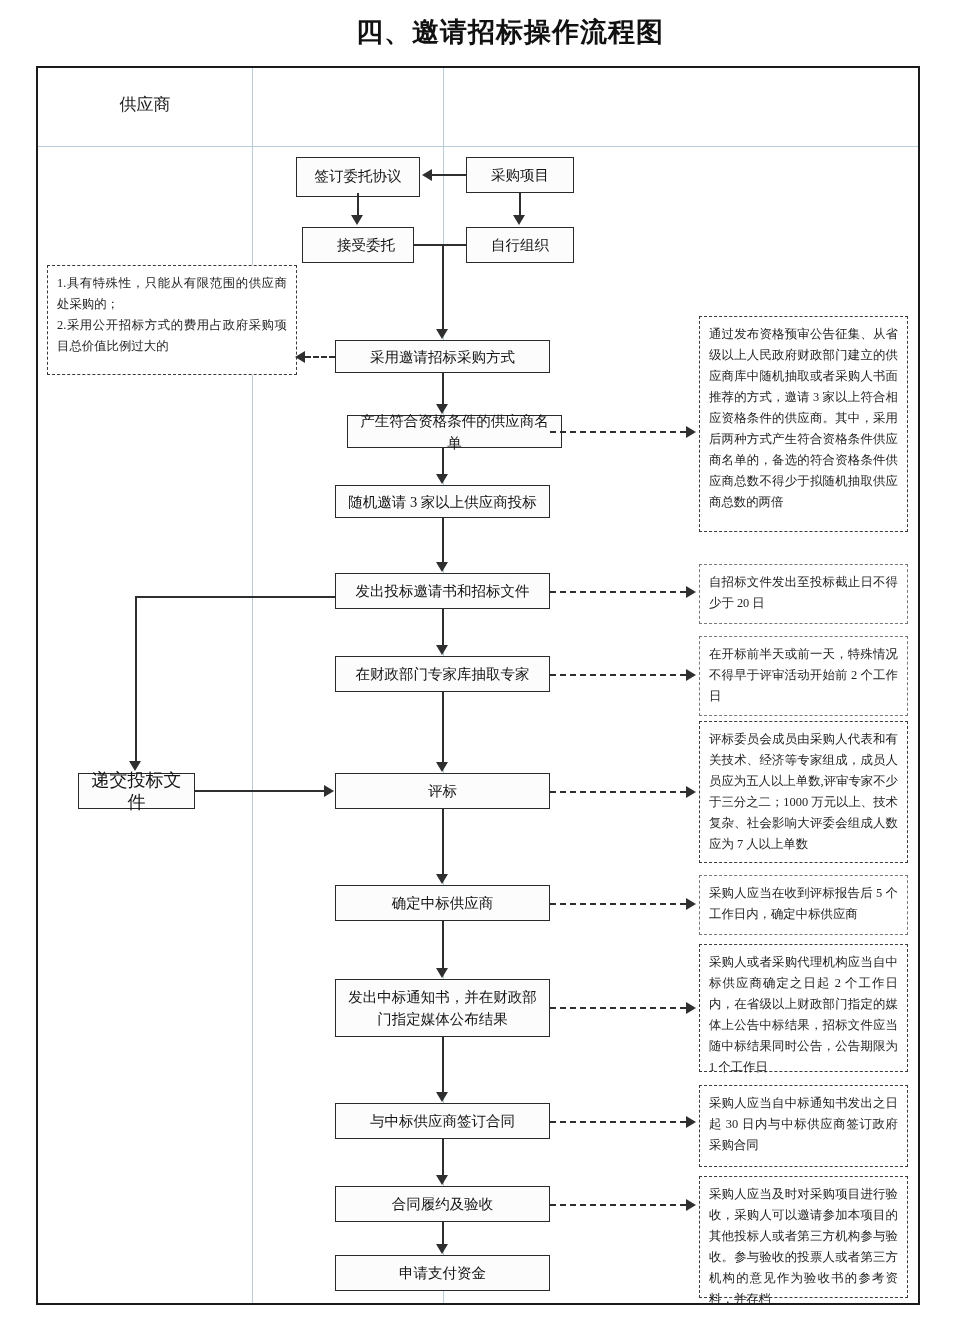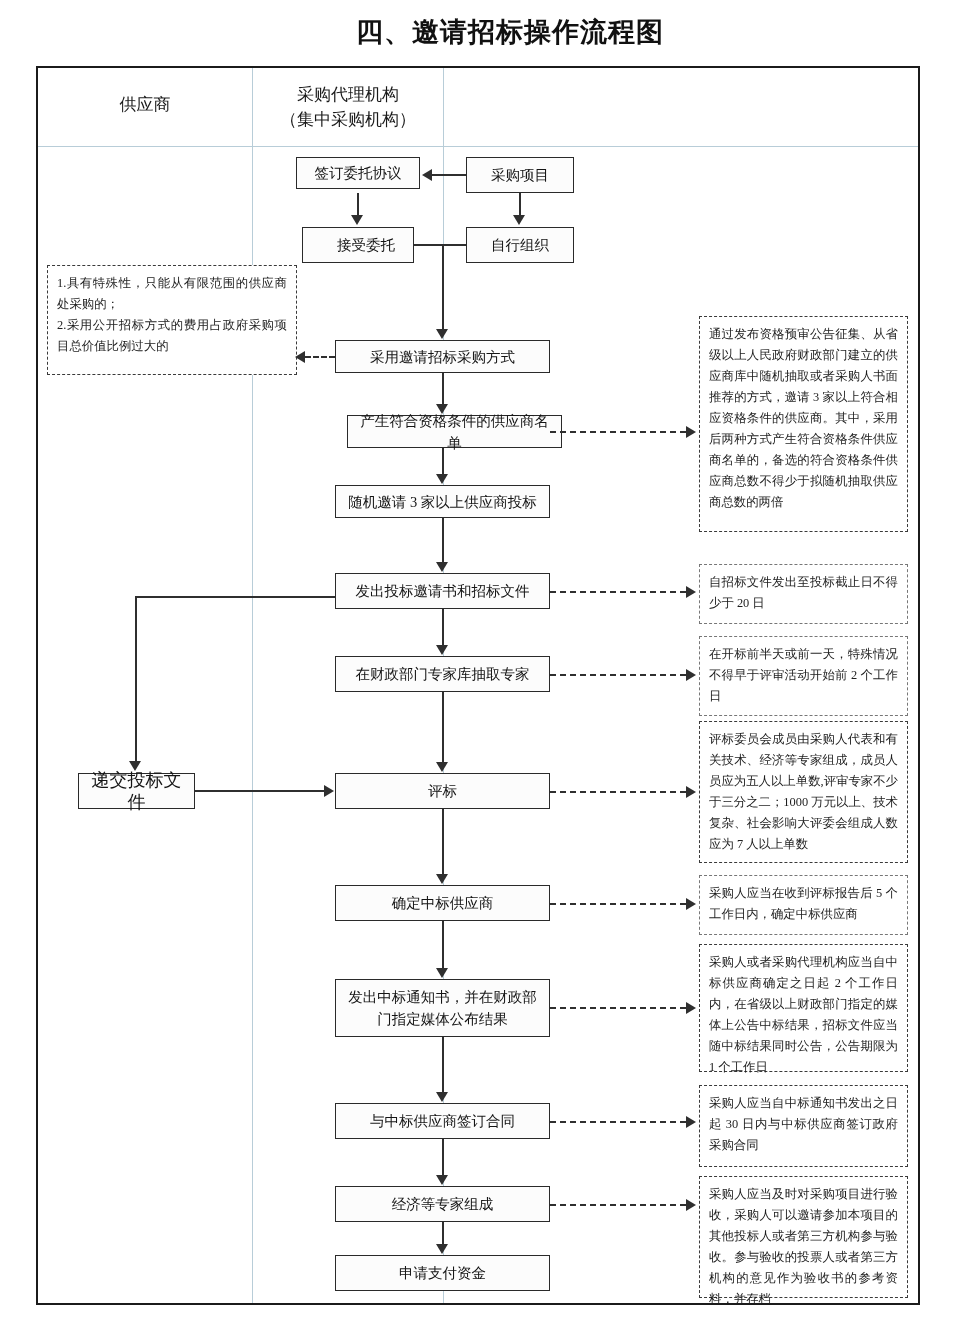--- a/index.html
+++ b/index.html
@@ -61,27 +61,23 @@
 <div id="frame">
 
   <div class="vdiv" style="left:214px;height:1235px;"></div>
   <div class="vdiv" style="left:405px;height:1235px;"></div>
 
   <div class="hdiv" style="top:78px;width:880px;"></div>
 
   <div class="lane-head" style="left:0px;top:24px;width:214px;">
     <span>供应商</span>
   </div>
-  <div class="lane-head" style="left:215px;top:14px;width:190px;">
-    <div>采购代理机构</div>
-    <div>（集中采购机构）</div>
-  </div>
 </div>
 
-<div class="box" style="left:296px;top:157px;width:124px;height:32px;">签订委托协议</div>
+<div class="box" style="left:296px;top:157px;width:124px;height:40px;font-family:Liberation Mono, monospace;">签订委托协议</div>
 
 <div class="box" style="left:466px;top:157px;width:108px;height:36px;">采购项目</div>
 
 <div class="box" style="left:302px;top:227px;width:112px;height:36px;padding-left:22px;">接受委托</div>
 
 <div class="box" style="left:466px;top:227px;width:108px;height:36px;">自行组织</div>
 
 <div class="ln h" style="left:432px;top:174px;width:34px;"></div>
 <div class="arw left" style="left:422px;top:169px;"></div>
 
@@ -106,21 +102,21 @@
 <div class="box" style="left:335px;top:656px;width:215px;height:36px;">在财政部门专家库抽取专家</div>
 
 <div class="box" style="left:335px;top:773px;width:215px;height:36px;">评标</div>
 
 <div class="box" style="left:335px;top:885px;width:215px;height:36px;">确定中标供应商</div>
 
 <div class="box" style="left:335px;top:979px;width:215px;height:58px;">发出中标通知书，并在财政部门指定媒体公布结果</div>
 
 <div class="box" style="left:335px;top:1103px;width:215px;height:36px;">与中标供应商签订合同</div>
 
-<div class="box" style="left:335px;top:1186px;width:215px;height:36px;">经济等专家组成</div>
+<div class="box" style="left:335px;top:1186px;width:215px;height:36px;">合同履约及验收</div>
 
 <div class="box" style="left:335px;top:1255px;width:215px;height:36px;">申请支付资金</div>
 
 <div class="box small" style="left:78px;top:773px;width:117px;height:36px;">递交投标文件</div>
 
 <div class="ln v" style="left:442px;top:373px;height:32px;"></div>
 <div class="arw down" style="left:436px;top:404px;"></div>
 
 <div class="ln v" style="left:442px;top:448px;height:27px;"></div>
 <div class="arw down" style="left:436px;top:474px;"></div>

